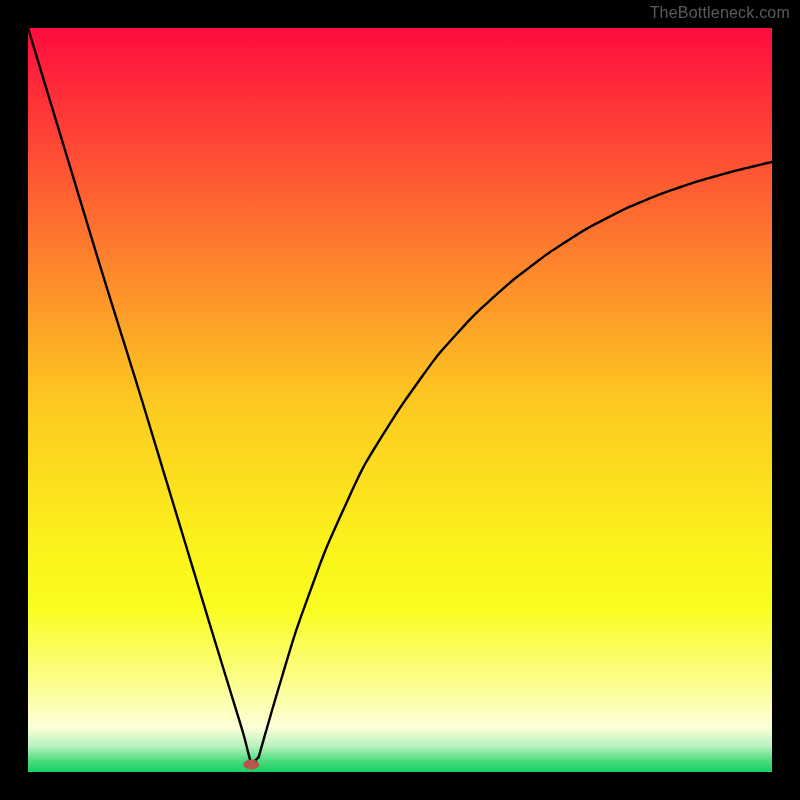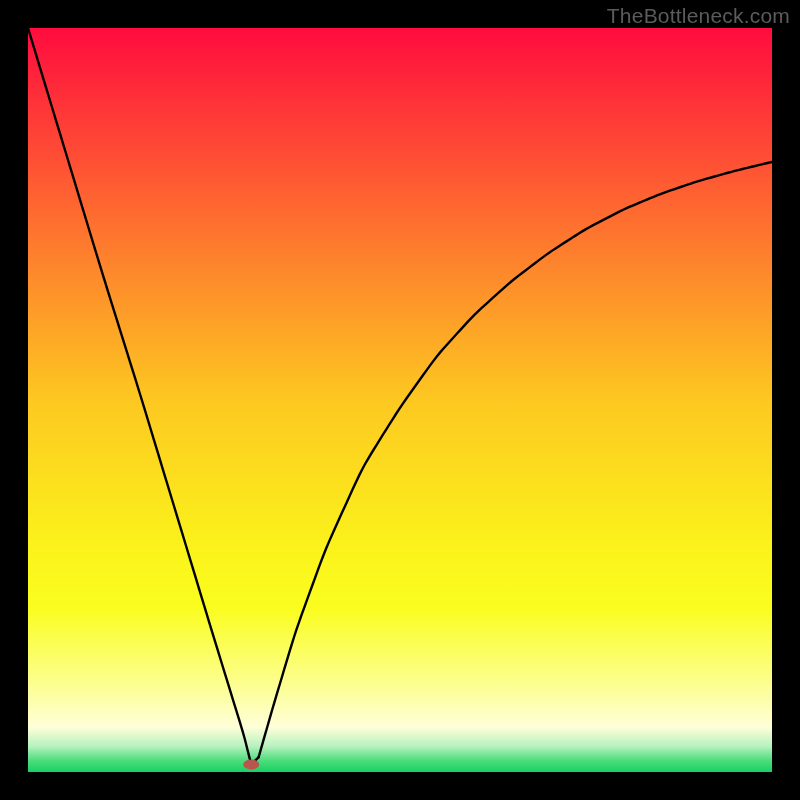--- a/index.html
+++ b/index.html
@@ -25,21 +25,21 @@
     top: 28px;
     width: 744px;
     height: 744px;
     overflow: hidden;
   }
   .watermark {
     position: absolute;
     top: 4px;
     right: 10px;
     color: #5b5b5b;
-    font-size: 21px;
+    font-size: 16px;
     font-weight: 500;
     letter-spacing: 0.2px;
   }
 </style>
 </head>
 <body>
 
 <div class="frame">
   <div class="plot-area">
     <svg width="744" height="744" viewBox="0 0 744 744" preserveAspectRatio="none">

